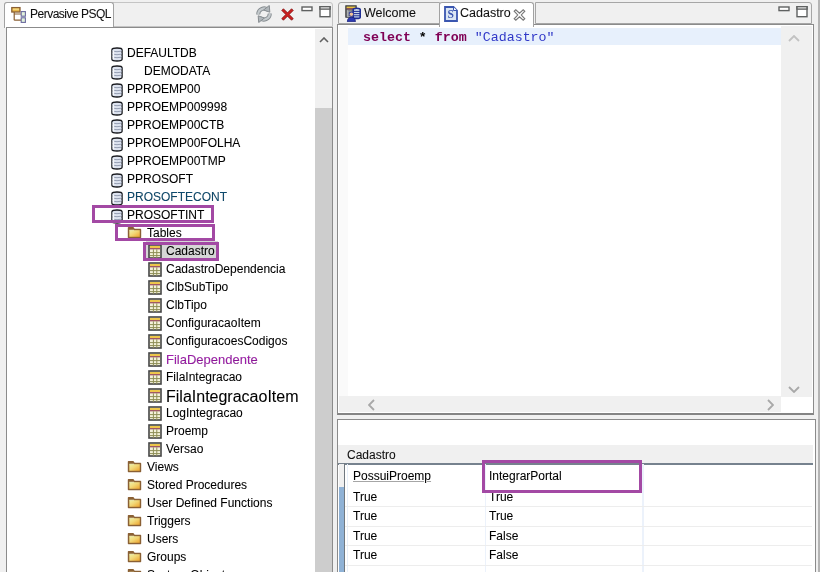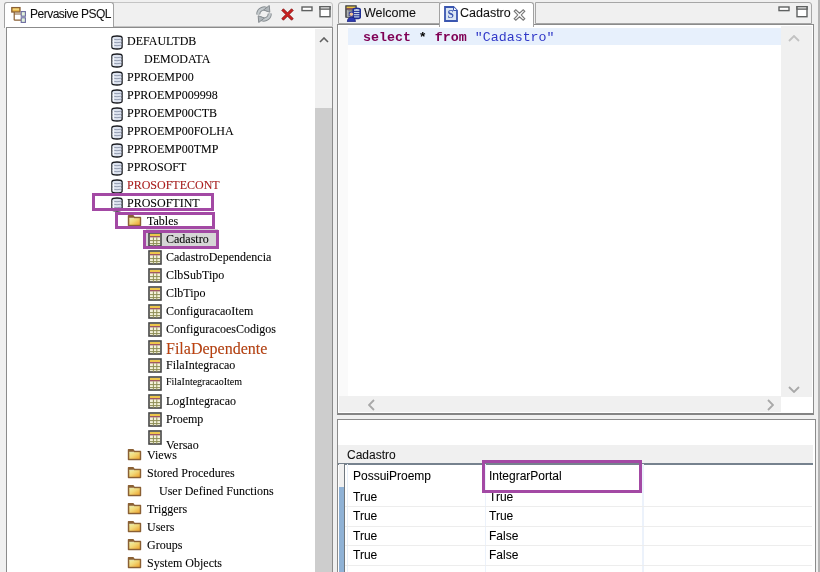--- a/index.html
+++ b/index.html
@@ -97,21 +97,21 @@
 </svg>
   <div class="abs" id="lcontent">
     <div class="abs" id="lsb">
       <svg class="abs" style="left:4px;top:8px;" width="10" height="6" viewBox="0 0 10 6">
           <path d="M1,5 L5,1 L9,5" stroke="#606060" stroke-width="1.6" fill="none"></path>
         </svg>
       <div class="abs" id="lsbthumb"></div>
     </div>
   </div>
 </div>
-<div class="abs" style="left:0;top:4px;width:336px;height:501px;pointer-events:none;font-family:Liberation Serif, serif;" id="treelayer">
+<div class="abs" style="left:0;top:16px;width:336px;height:501px;pointer-events:none;" id="treelayer">
 <svg class="abs" style="left:110px;top:31.3px;" width="14" height="15" viewBox="0 0 14 15">
       <use href="#dbi"></use>
     </svg>
 <div class="abs" style="left:127px;top:30.3px;font-size:12px;color:#000;">DEFAULTDB</div>
 <svg class="abs" style="left:110px;top:49.3px;" width="14" height="15" viewBox="0 0 14 15">
       <use href="#dbi"></use>
     </svg>
 <div class="abs" style="left:127px;top:48.3px;font-size:12px;color:#000;padding-left:17px;">DEMODATA</div>
 <svg class="abs" style="left:110px;top:67.3px;" width="14" height="15" viewBox="0 0 14 15">
       <use href="#dbi"></use>
@@ -133,21 +133,21 @@
       <use href="#dbi"></use>
     </svg>
 <div class="abs" style="left:127px;top:138.3px;font-size:12px;color:#000;">PPROEMP00TMP</div>
 <svg class="abs" style="left:110px;top:157.3px;" width="14" height="15" viewBox="0 0 14 15">
       <use href="#dbi"></use>
     </svg>
 <div class="abs" style="left:127px;top:156.3px;font-size:12px;color:#000;">PPROSOFT</div>
 <svg class="abs" style="left:110px;top:175.3px;" width="14" height="15" viewBox="0 0 14 15">
       <use href="#dbi"></use>
     </svg>
-<div class="abs" style="left:127px;top:174.3px;font-size:12px;color:#b91c1c;">PROSOFTECONT</div>
+<div class="abs" style="left:127px;top:174.3px;font-size:12px;color:#0c4a6e;">PROSOFTECONT</div>
 <svg class="abs" style="left:110px;top:193.3px;" width="14" height="15" viewBox="0 0 14 15">
       <use href="#dbi"></use>
     </svg>
 <div class="abs" style="left:127px;top:192.3px;font-size:12px;color:#000;">PROSOFTINT</div>
 <svg class="abs" style="left:127px;top:210.3px;" width="15" height="13" viewBox="0 0 15 13">
       <use href="#fldi"></use>
     </svg>
 <div class="abs" style="left:147px;top:210.3px;font-size:12px;color:#000;">Tables</div>
 <div class="abs" style="left:146px;top:224.8px;width:72px;height:19px;background:#d6d6d6;"></div>
 <svg class="abs" style="left:148px;top:227.8px;" width="14" height="15" viewBox="0 0 14 15">
@@ -170,53 +170,53 @@
       <use href="#tbli"></use>
     </svg>
 <div class="abs" style="left:166px;top:300.3px;font-size:12px;color:#000;">ConfiguracaoItem</div>
 <svg class="abs" style="left:148px;top:317.8px;" width="14" height="15" viewBox="0 0 14 15">
       <use href="#tbli"></use>
     </svg>
 <div class="abs" style="left:166px;top:318.3px;font-size:12px;color:#000;">ConfiguracoesCodigos</div>
 <svg class="abs" style="left:148px;top:335.8px;" width="14" height="15" viewBox="0 0 14 15">
       <use href="#tbli"></use>
     </svg>
-<div class="abs" style="left:166px;top:336.3px;font-size:16px;color:#c2410c;">FilaDependente</div>
+<div class="abs" style="left:166px;top:336.3px;font-size:13px;color:#a21caf;">FilaDependente</div>
 <svg class="abs" style="left:148px;top:353.8px;" width="14" height="15" viewBox="0 0 14 15">
       <use href="#tbli"></use>
     </svg>
 <div class="abs" style="left:166px;top:354.3px;font-size:12px;color:#000;">FilaIntegracao</div>
 <svg class="abs" style="left:148px;top:371.8px;" width="14" height="15" viewBox="0 0 14 15">
       <use href="#tbli"></use>
     </svg>
-<div class="abs" style="left:166px;top:372.3px;font-size:10px;color:#000;">FilaIntegracaoItem</div>
+<div class="abs" style="left:166px;top:372.3px;font-size:16px;color:#000;">FilaIntegracaoItem</div>
 <svg class="abs" style="left:148px;top:389.8px;" width="14" height="15" viewBox="0 0 14 15">
       <use href="#tbli"></use>
     </svg>
 <div class="abs" style="left:166px;top:390.3px;font-size:12px;color:#000;">LogIntegracao</div>
 <svg class="abs" style="left:148px;top:407.8px;" width="14" height="15" viewBox="0 0 14 15">
       <use href="#tbli"></use>
     </svg>
 <div class="abs" style="left:166px;top:408.3px;font-size:12px;color:#000;">Proemp</div>
 <svg class="abs" style="left:148px;top:425.8px;" width="14" height="15" viewBox="0 0 14 15">
       <use href="#tbli"></use>
     </svg>
-<div class="abs" style="left:166px;top:426.3px;font-size:12px;color:#000;margin-top:8px;">Versao</div>
+<div class="abs" style="left:166px;top:426.3px;font-size:12px;color:#000;">Versao</div>
 <svg class="abs" style="left:127px;top:444.3px;" width="15" height="13" viewBox="0 0 15 13">
       <use href="#fldi"></use>
     </svg>
 <div class="abs" style="left:147px;top:444.3px;font-size:12px;color:#000;">Views</div>
 <svg class="abs" style="left:127px;top:462.3px;" width="15" height="13" viewBox="0 0 15 13">
       <use href="#fldi"></use>
     </svg>
 <div class="abs" style="left:147px;top:462.3px;font-size:12px;color:#000;">Stored Procedures</div>
 <svg class="abs" style="left:127px;top:480.3px;" width="15" height="13" viewBox="0 0 15 13">
       <use href="#fldi"></use>
     </svg>
-<div class="abs" style="left:147px;top:480.3px;font-size:12px;color:#000;margin-left:12px;">User Defined Functions</div>
+<div class="abs" style="left:147px;top:480.3px;font-size:12px;color:#000;">User Defined Functions</div>
 <svg class="abs" style="left:127px;top:498.3px;" width="15" height="13" viewBox="0 0 15 13">
       <use href="#fldi"></use>
     </svg>
 <div class="abs" style="left:147px;top:498.3px;font-size:12px;color:#000;">Triggers</div>
 <svg class="abs" style="left:127px;top:516.3px;" width="15" height="13" viewBox="0 0 15 13">
       <use href="#fldi"></use>
     </svg>
 <div class="abs" style="left:147px;top:516.3px;font-size:12px;color:#000;">Users</div>
 <svg class="abs" style="left:127px;top:534.3px;" width="15" height="13" viewBox="0 0 15 13">
       <use href="#fldi"></use>
@@ -292,21 +292,21 @@
       <div class="abs" id="glabeltext">Cadastro</div>
     </div>
 
   <div class="abs" style="left:1px;top:44px;width:4.5px;height:23px;background:#f0f0f0;"></div>
   <div class="abs" style="left:1px;top:67px;width:4.5px;height:86px;background:#8fb2d6;"></div>
   <div class="abs" style="left:5.5px;top:43px;width:1px;height:110px;background:#70787f;"></div>
 
   <div class="abs" style="left:8.5px;top:44px;width:1.5px;height:109px;background:#e8f0fa;"></div>
   <div class="abs" style="left:146.5px;top:44px;width:1.5px;height:109px;background:#ecf2fb;"></div>
   <div class="abs" style="left:304px;top:44px;width:1.5px;height:109px;background:#ecf2fb;"></div>
-<div class="gcell" style="left:15px;top:49px;">PossuiProemp</div>
+<div class="gcell" style="left:15px;top:49px;text-decoration:underline;">PossuiProemp</div>
 <div class="gcell" style="left:151px;top:49px;">IntegrarPortal</div>
 <div class="gcell" style="left:15px;top:70.0px;">True</div>
 <div class="gcell" style="left:151px;top:70.0px;">True</div>
 <div class="grline" style="top:86.4px;"></div>
 <div class="gcell" style="left:15px;top:89.4px;">True</div>
 <div class="gcell" style="left:151px;top:89.4px;">True</div>
 <div class="grline" style="top:105.8px;"></div>
 <div class="gcell" style="left:15px;top:108.8px;">True</div>
 <div class="gcell" style="left:151px;top:108.8px;">False</div>
 <div class="grline" style="top:125.2px;"></div>

